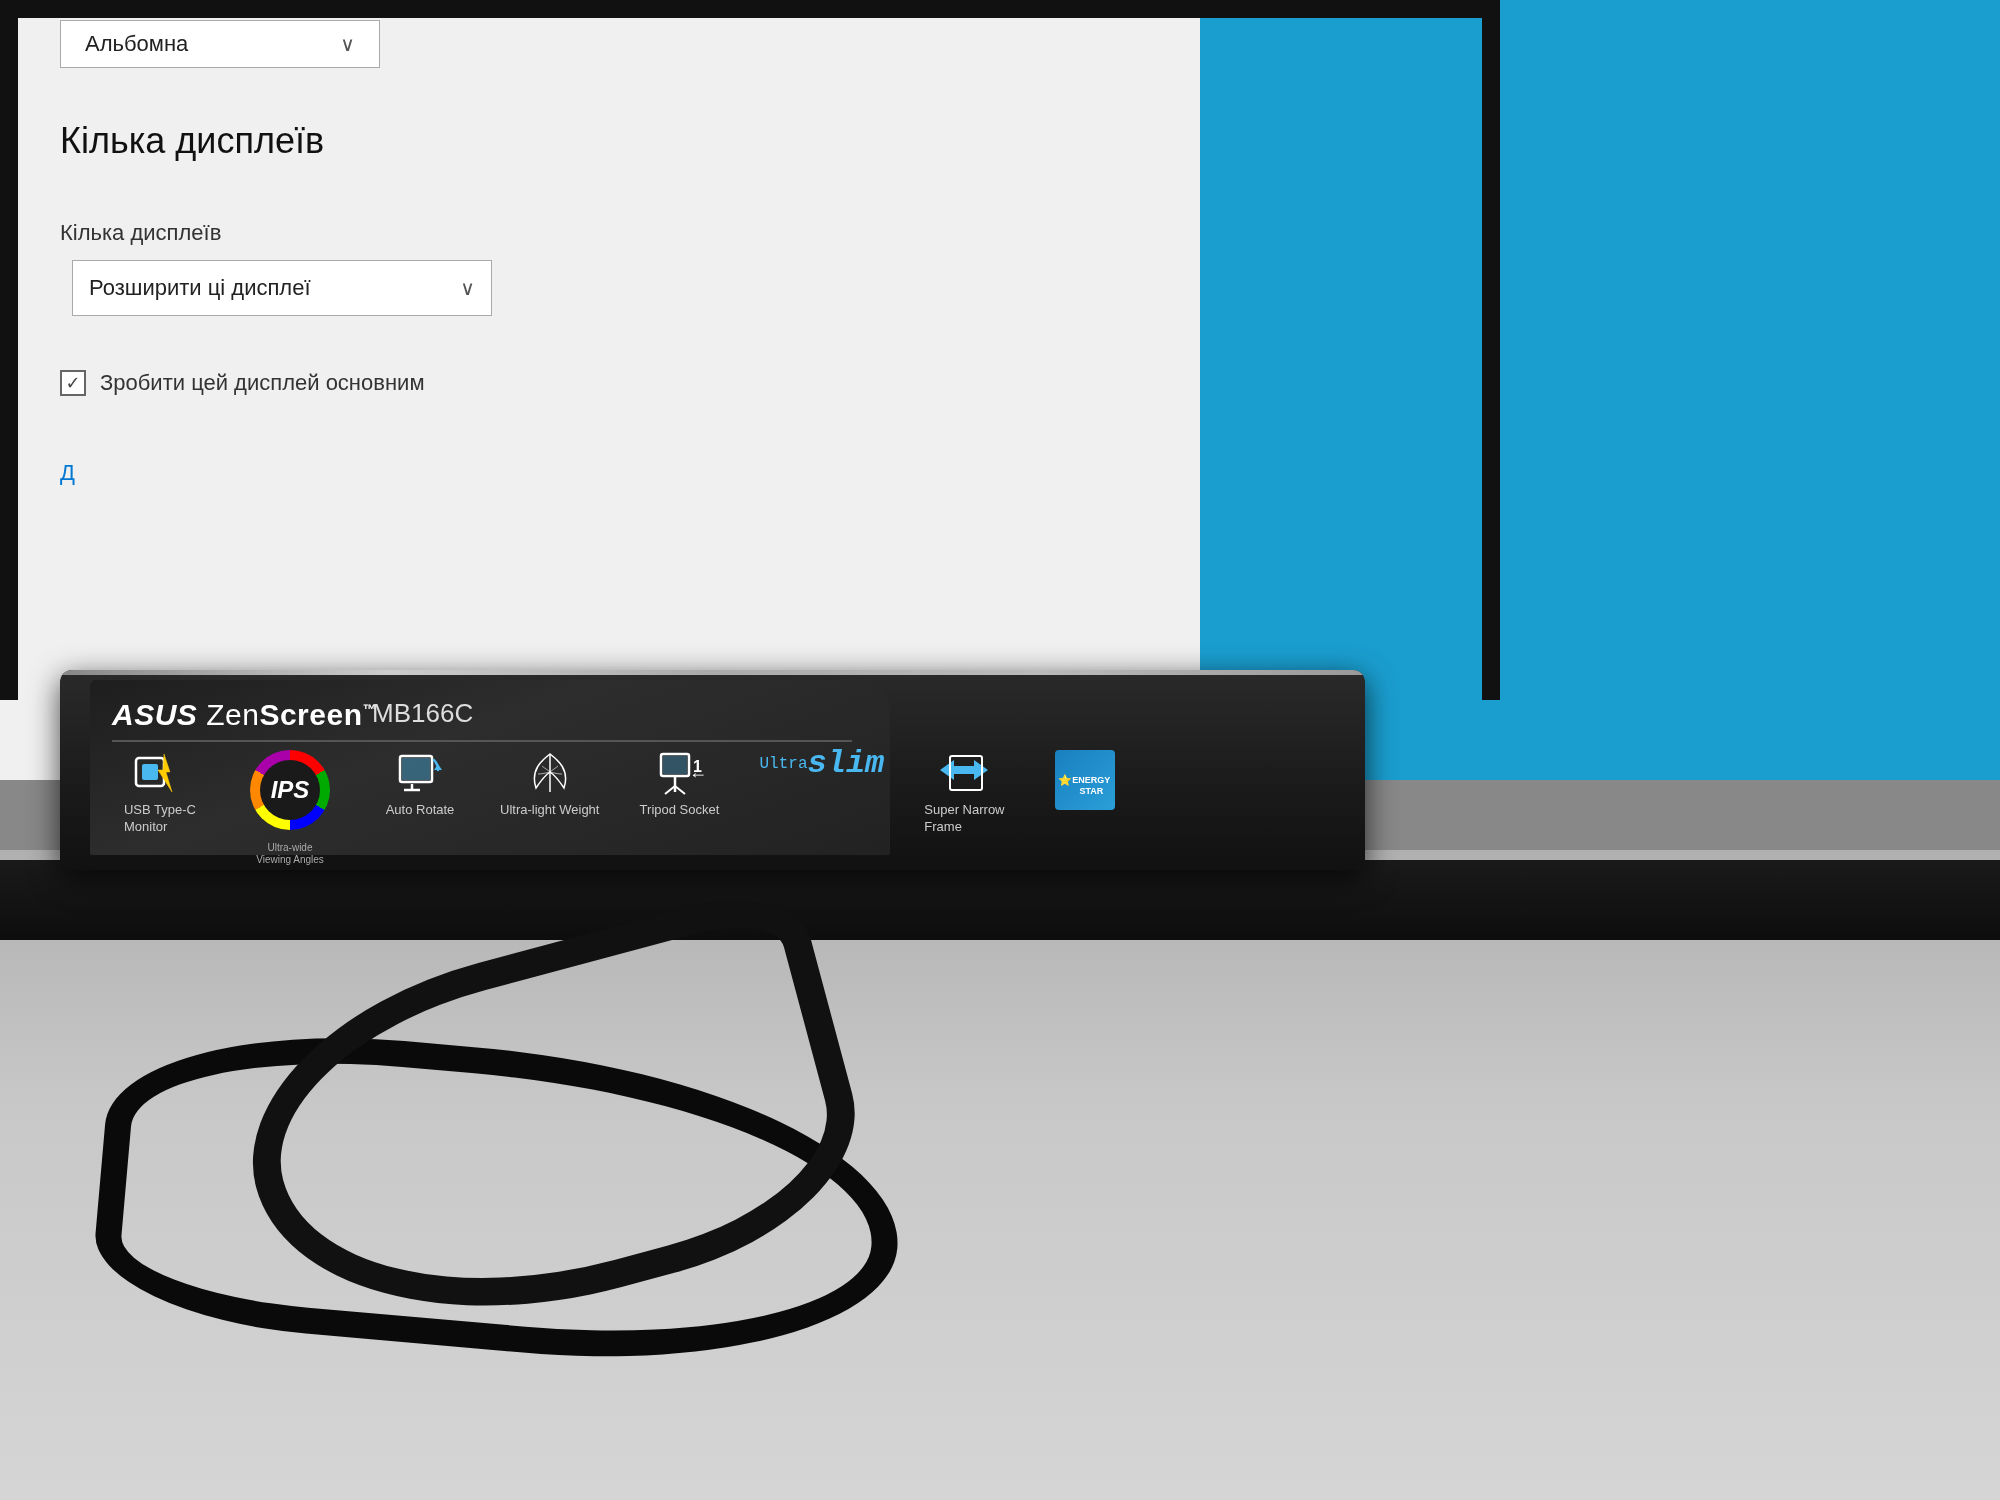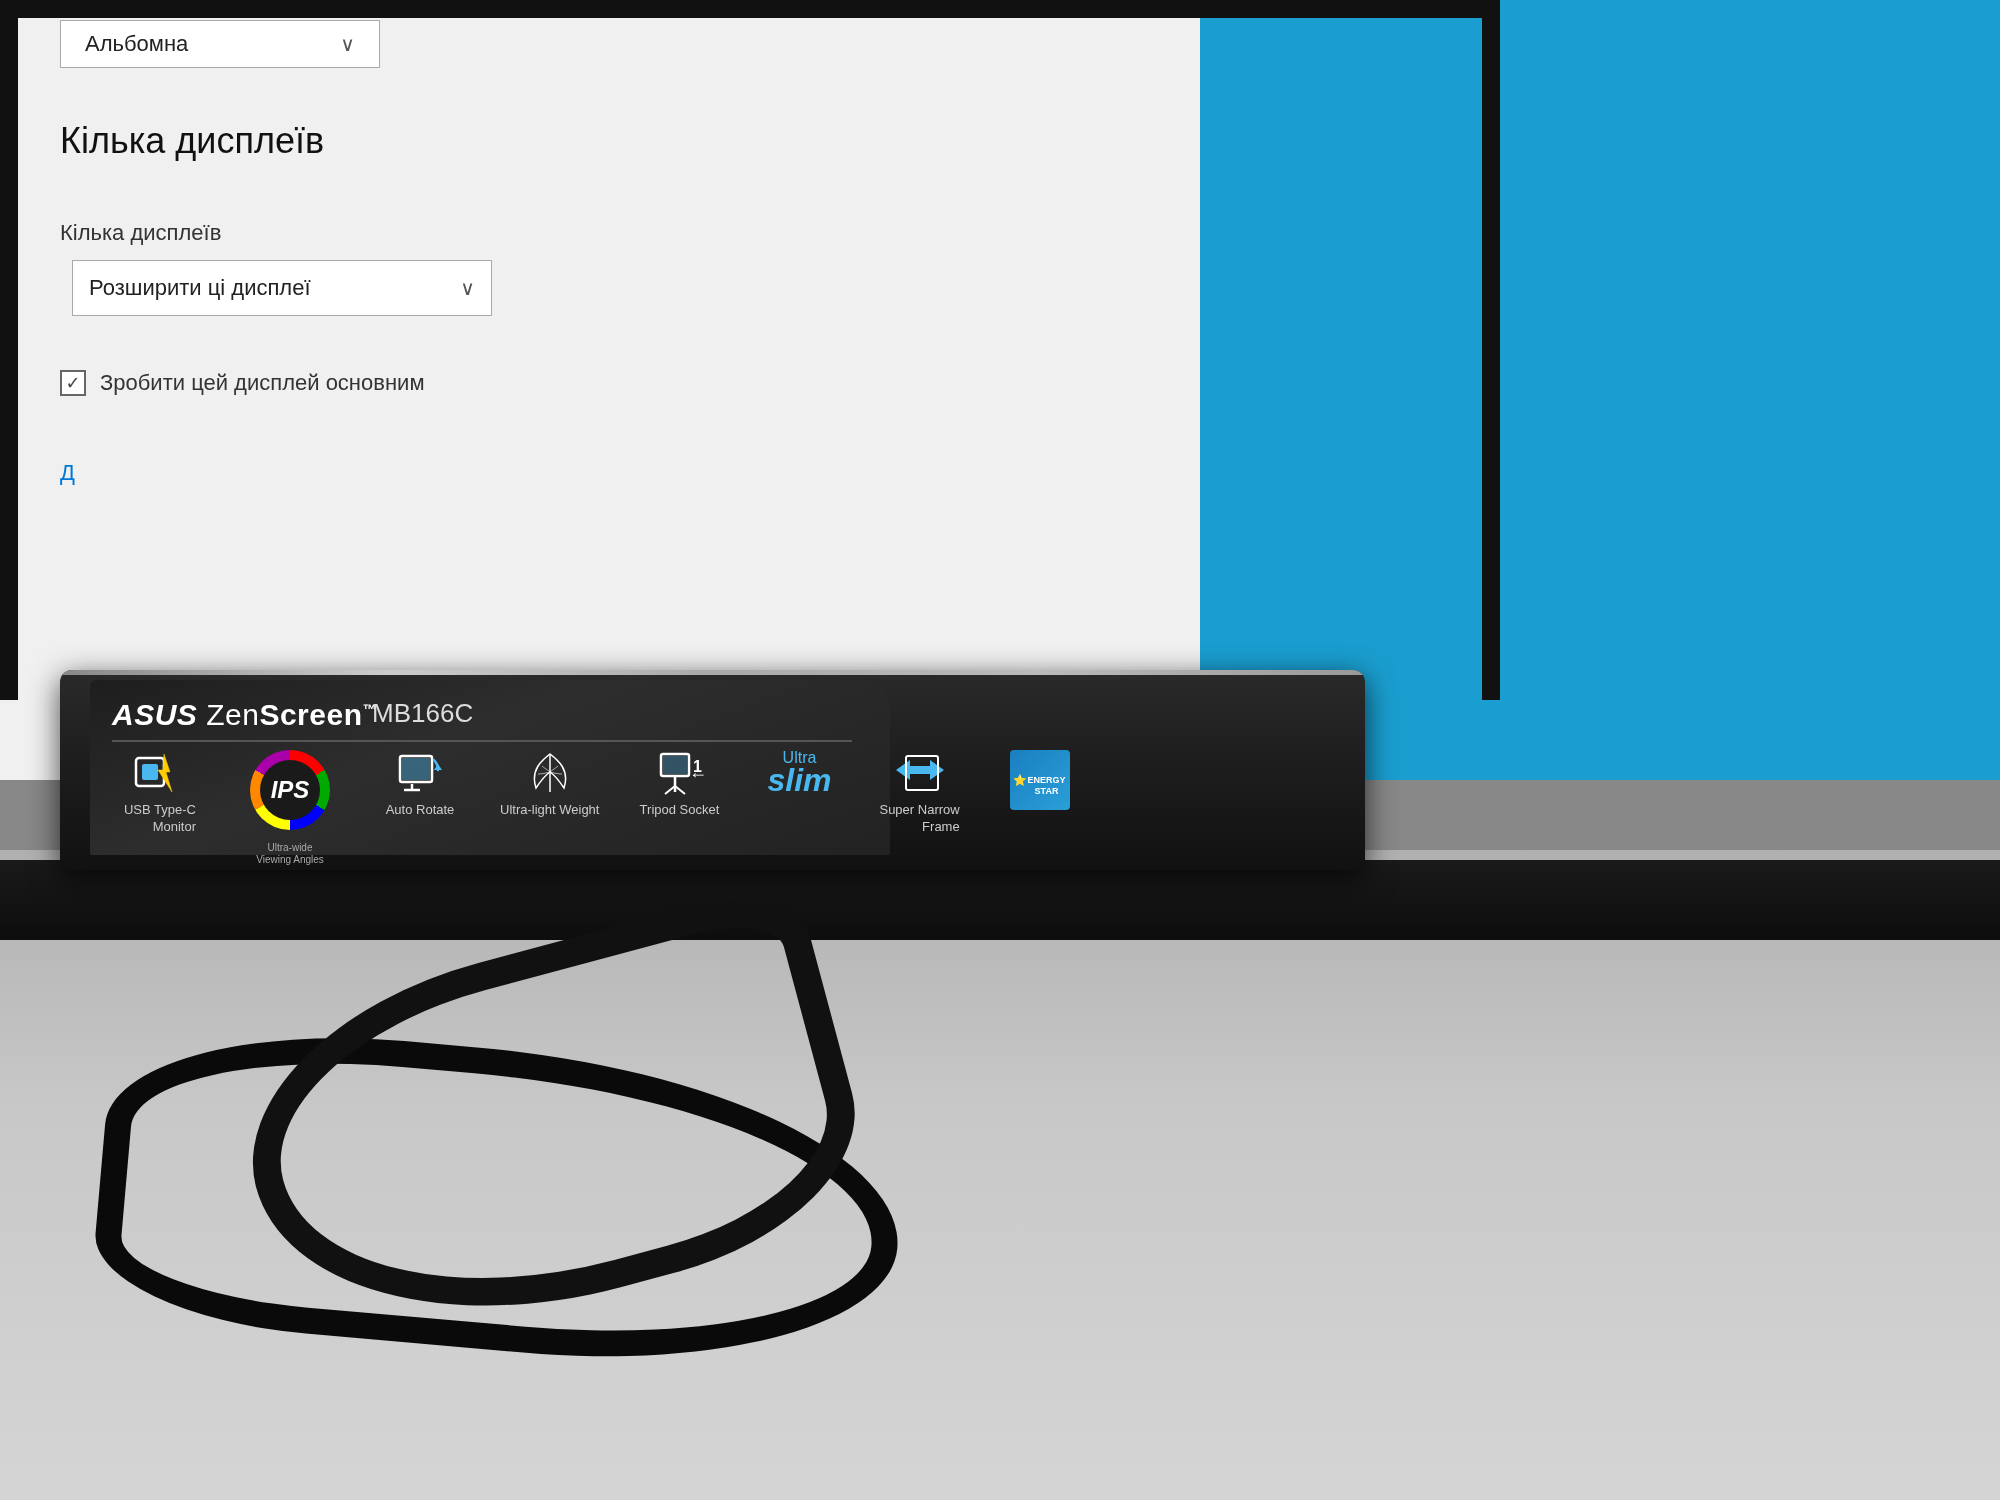--- a/index.html
+++ b/index.html
@@ -272,32 +272,31 @@
     }
 
     .feature-icon svg {
       width: 100%;
       height: 100%;
     }
 
     .feature-label {
       font-size: 13px;
       color: #ccc;
-      text-align: right;
+      text-align: left;
       line-height: 1.3;
       white-space: nowrap;
     }
 
     
     .ultra-slim-badge {
       display: flex;
-      flex-direction: column;
       align-items: center;
       color: #4ab8f0;
-      font-family: Liberation Sans, sans-serif;
+      font-family: Liberation Mono, monospace;
       text-align: center;
     }
 
     .ultra-slim-badge .ultra-text {
       font-size: 16px;
       font-weight: 300;
       color: #4ab8f0;
       line-height: 1;
     }
 

